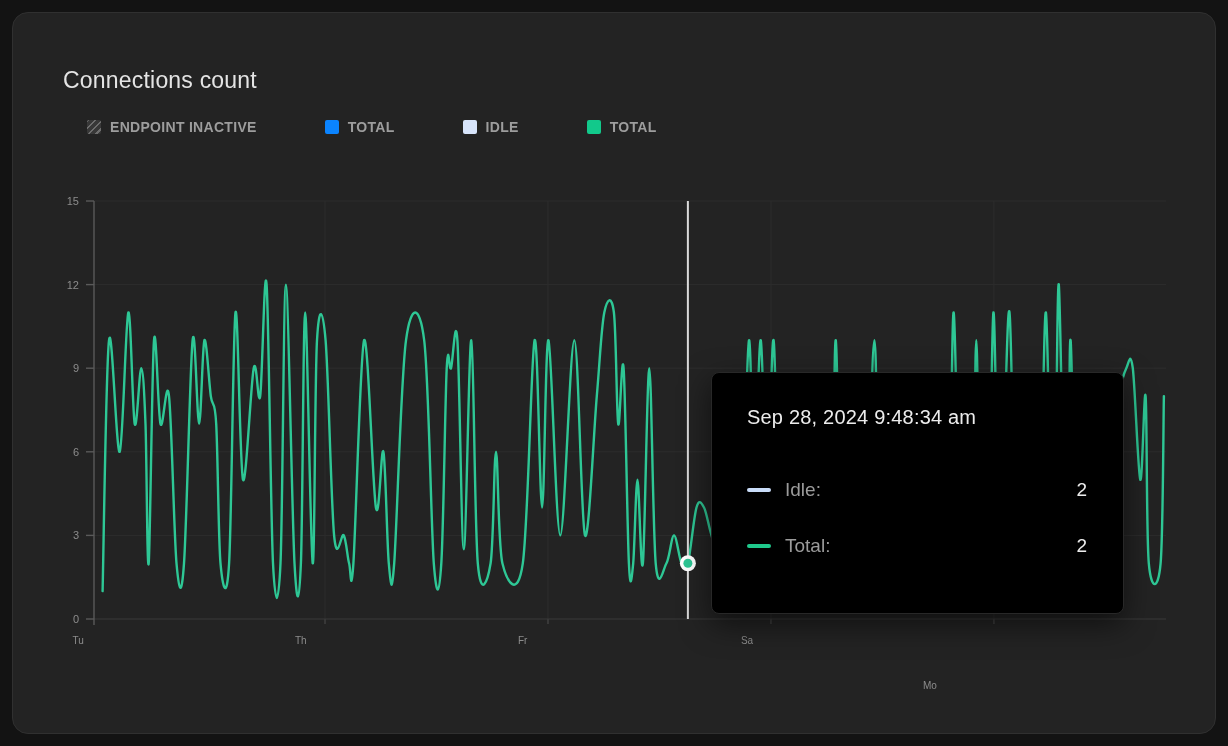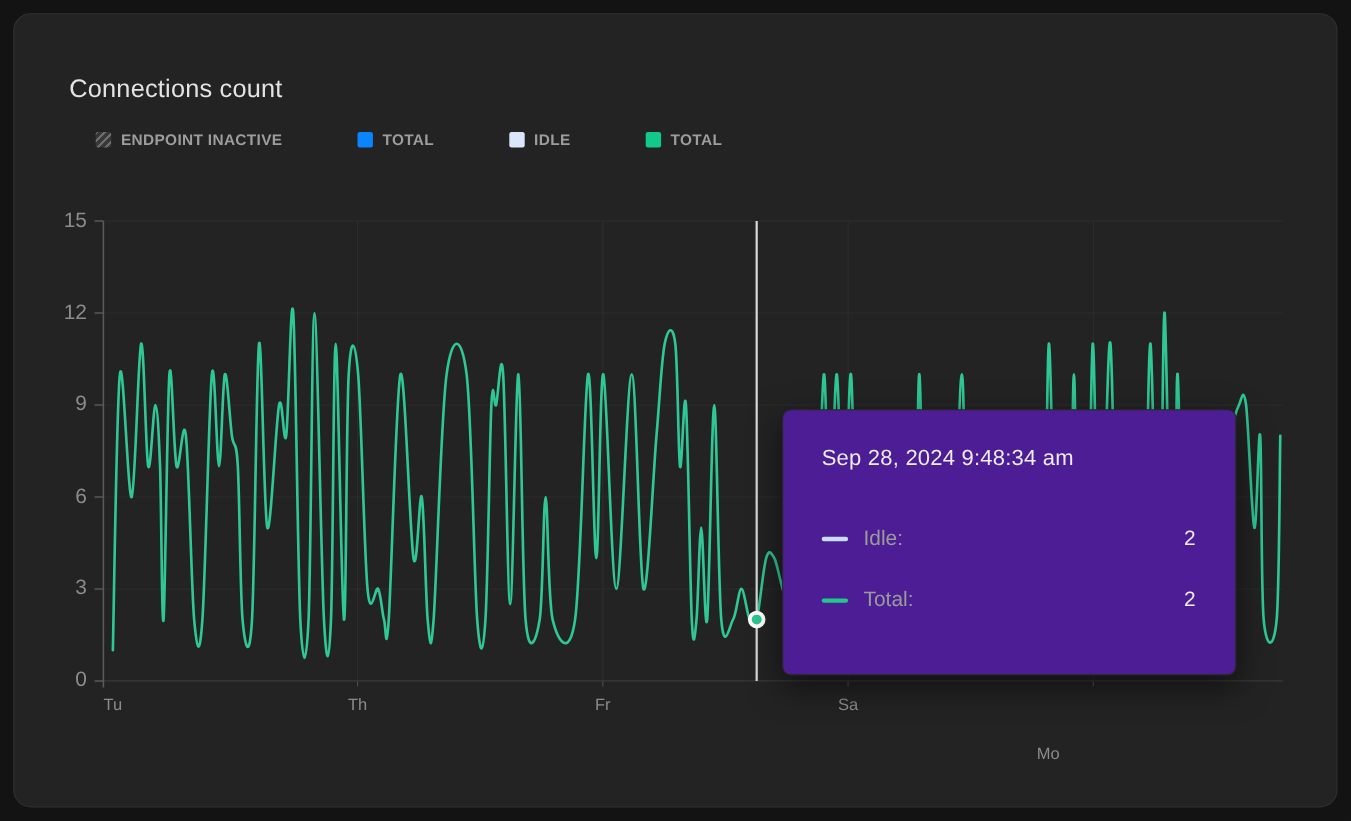--- a/index.html
+++ b/index.html
@@ -8,24 +8,24 @@
   .card { position:absolute; left:12px; top:12px; width:1204px; height:722px;
           background:#232323; border:1px solid #303030; border-radius:16px; }
   .card-title { position:absolute; left:50px; top:54px; font-size:23px; font-weight:500;
                 color:#e4e4e4; letter-spacing:.2px; }
   .legend { position:absolute; left:50px; top:106px; display:flex; align-items:center; gap:44px; }
   .legend-item { display:flex; align-items:center; gap:9px; cursor:pointer;margin-left:24px; }
   .legend-swatch { width:14px; height:14px; border-radius:2px; flex:0 0 auto; }
   .legend-swatch.striped { background:repeating-linear-gradient(135deg,#6e6e6e 0 2px,#383838 2px 5px); }
   .legend-label { font-size:14px; font-weight:700; color:#9d9d9d; letter-spacing:.3px; }
   svg.chart { position:absolute; left:0; top:0; width:1204px; height:722px; }
-  .y-label { position:absolute; width:40px; text-align:right; font-size:19px; color:#8c8c8c; line-height:22px; }
-  .x-label { position:absolute; width:60px; text-align:center; font-size:15px; color:#8c8c8c; line-height:22px; }
+  .y-label { position:absolute; width:40px; text-align:right; font-size:11px; color:#8c8c8c; line-height:22px; }
+  .x-label { position:absolute; width:60px; font-size:10px; color:#8c8c8c; line-height:22px; }
   .tooltip { position:absolute; left:698px; top:359px; width:413px; height:242px;
-             background:#4c1d95; border:1px solid #282828; border-radius:8px;
+             background:#000000; border:1px solid #282828; border-radius:8px;
              box-shadow:0 10px 30px rgba(0,0,0,.55); padding:32px 36px 0 35px; z-index:5; }
   .tt-title { font-size:20px; font-weight:500; color:#ececec; line-height:25px; margin-bottom:49px;
               letter-spacing:.2px; }
   .tt-row { display:flex; align-items:center; height:22px; }
   .tt-row + .tt-row { margin-top:34px; }
   .tt-dash { width:24px; height:4px; border-radius:2px; margin-right:14px; flex:0 0 auto; }
   .tt-label { font-size:19px; color:#9b9b9b; }
   .tt-value { margin-left:auto; font-size:19px; color:#ececec; }
 </style>
 </head>

